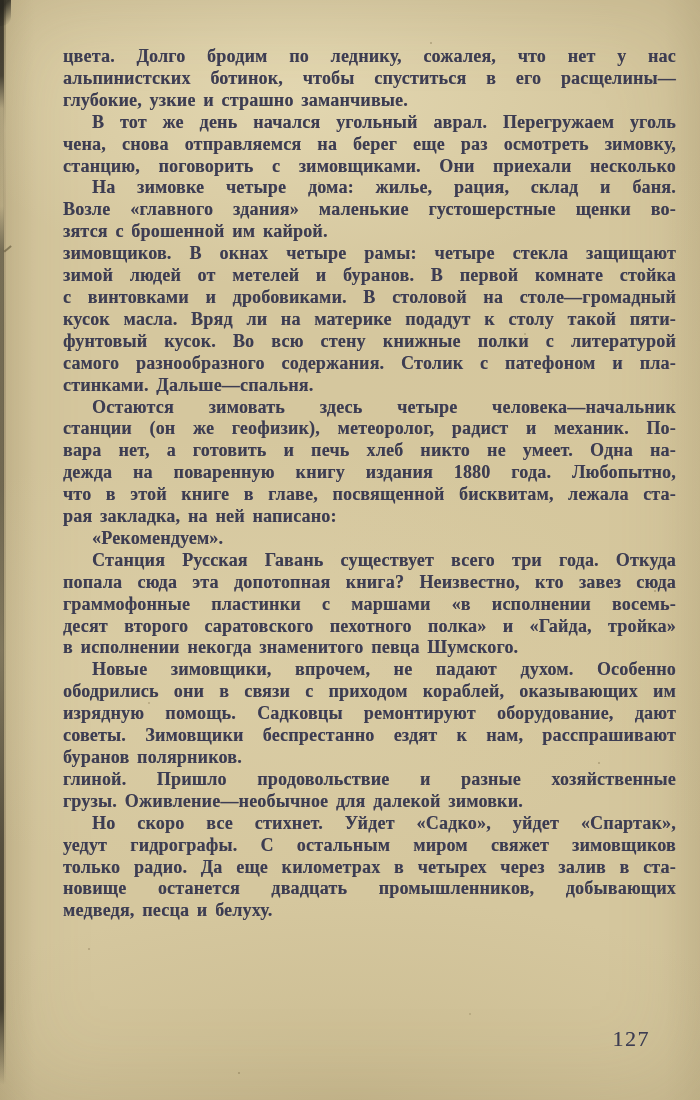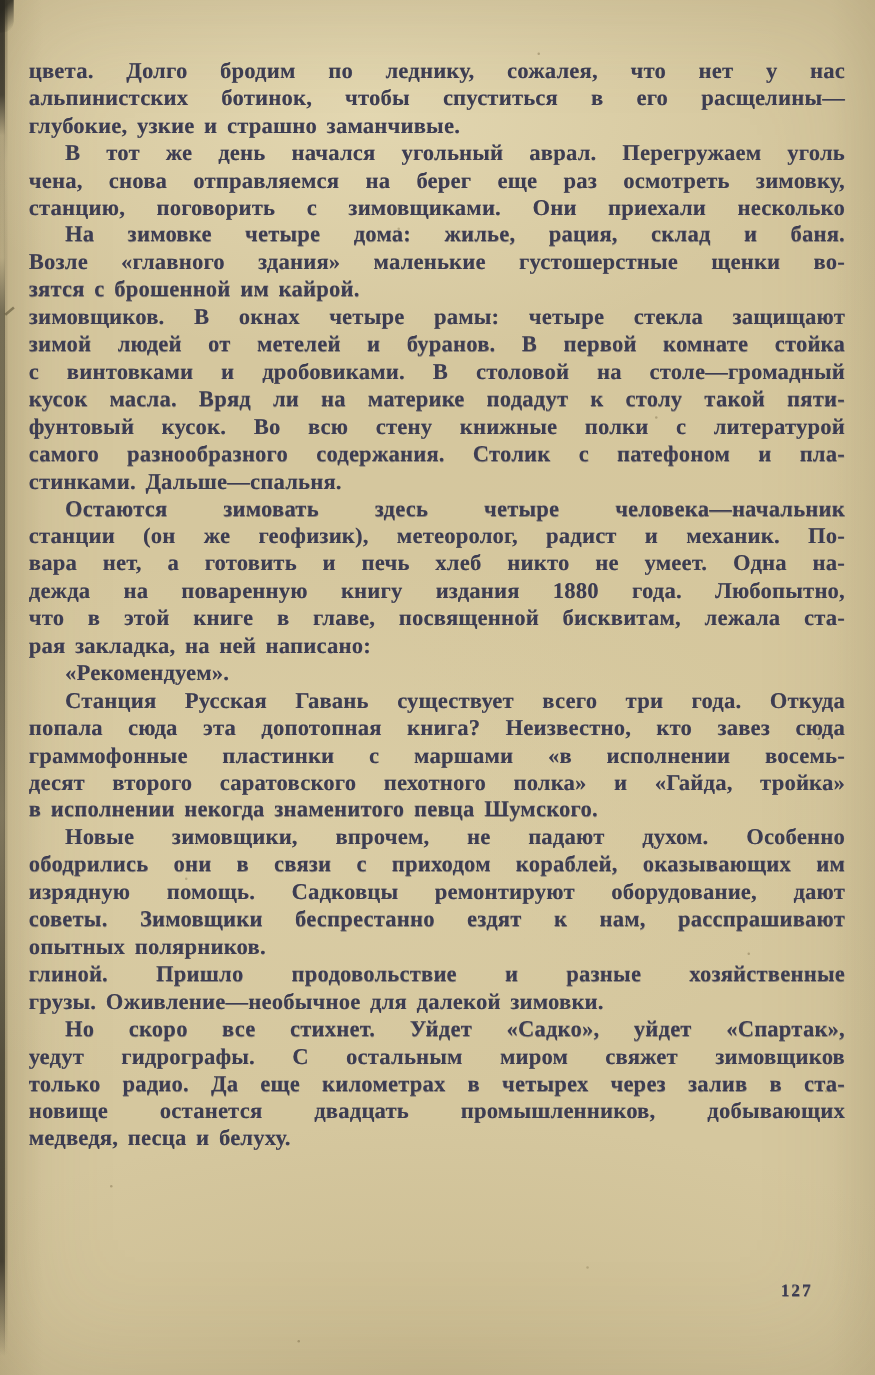--- a/index.html
+++ b/index.html
@@ -82,30 +82,31 @@
     line-height: 21.9px;
     color: #3d3d52;
     letter-spacing: 0.2px;
     word-spacing: 3px;
     text-shadow: 0.2px 0.2px 0.5px rgba(52,52,78,0.45);
   }
   .line {
     text-align: justify;
     text-align-last: justify;
     white-space: normal;
+    margin-left: 40px;
   }
   .line.indent { text-indent: 29px; }
   .line.last { text-align-last: left; }
 
   .page-number {
     position: absolute;
     top: 1026px; right: 50px;
     font-family: "Liberation Serif", serif;
-    font-size: 14px;
-    font-weight: 700;
+    font-size: 22px;
+    font-weight: 400;
     letter-spacing: 1.5px;
     color: #3d3d52;
     text-shadow: 0.2px 0.2px 0.5px rgba(52,52,78,0.45);
     margin-left: 30px;
   }
 </style>
 </head>
 <body>
 
 <div class="page">
@@ -156,21 +157,21 @@
         <div class="line">попала сюда эта допотопная книга? Неизвестно, кто завез сюда</div>
         <div class="line">граммофонные пластинки с маршами «в исполнении восемь-</div>
         <div class="line">десят второго саратовского пехотного полка» и «Гайда, тройка»</div>
         <div class="line last">в исполнении некогда знаменитого певца Шумского.</div>
       </div>
       <div class="para">
         <div class="line indent">Новые зимовщики, впрочем, не падают духом. Особенно</div>
         <div class="line">ободрились они в связи с приходом кораблей, оказывающих им</div>
         <div class="line">изрядную помощь. Садковцы ремонтируют оборудование, дают</div>
         <div class="line">советы. Зимовщики беспрестанно ездят к нам, расспрашивают</div>
-        <div class="line last">опытных полярников.</div>
+        <div class="line last">буранов полярников.</div>
       </div>
       <div class="para">
         <div class="line">глиной. Пришло продовольствие и разные хозяйственные</div>
         <div class="line last">грузы. Оживление—необычное для далекой зимовки.</div>
       </div>
       <div class="para">
         <div class="line indent">Но скоро все стихнет. Уйдет «Садко», уйдет «Спартак»,</div>
         <div class="line">уедут гидрографы. С остальным миром свяжет зимовщиков</div>
         <div class="line">только радио. Да еще километрах в четырех через залив в ста-</div>
         <div class="line">новище останется двадцать промышленников, добывающих</div>

